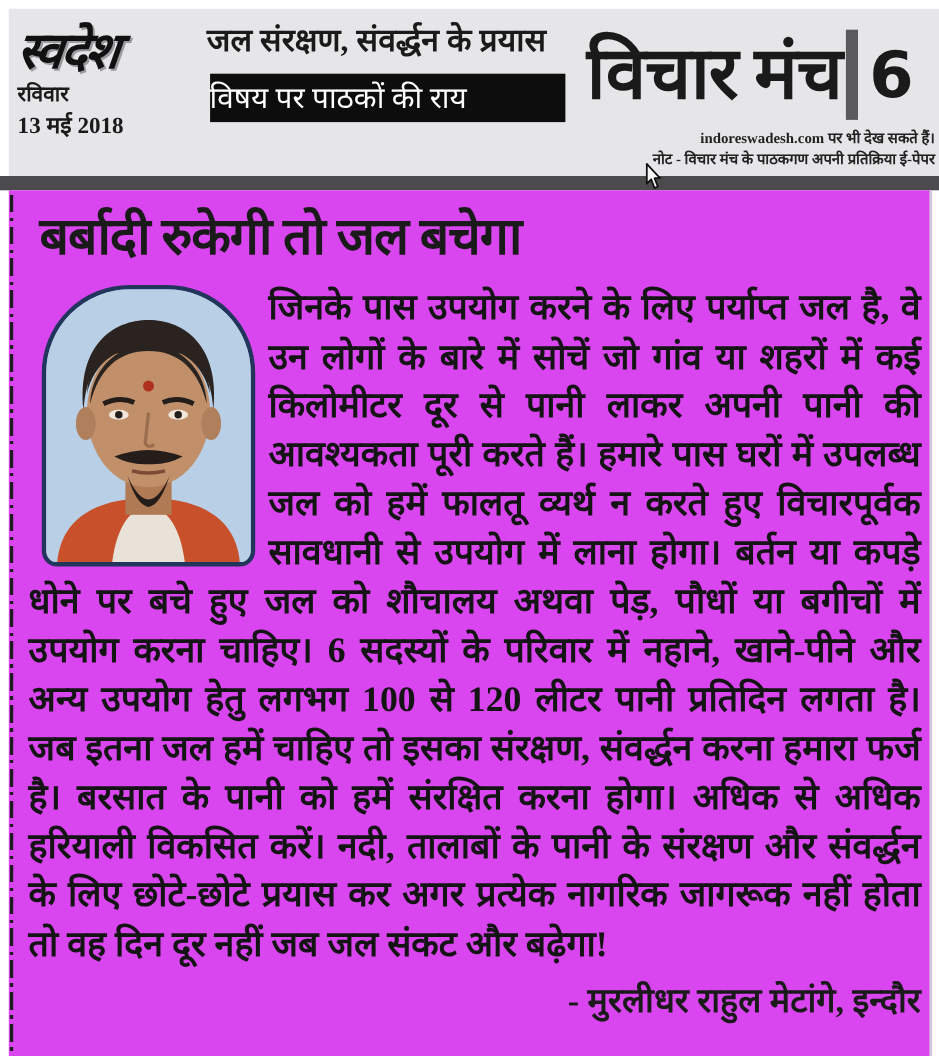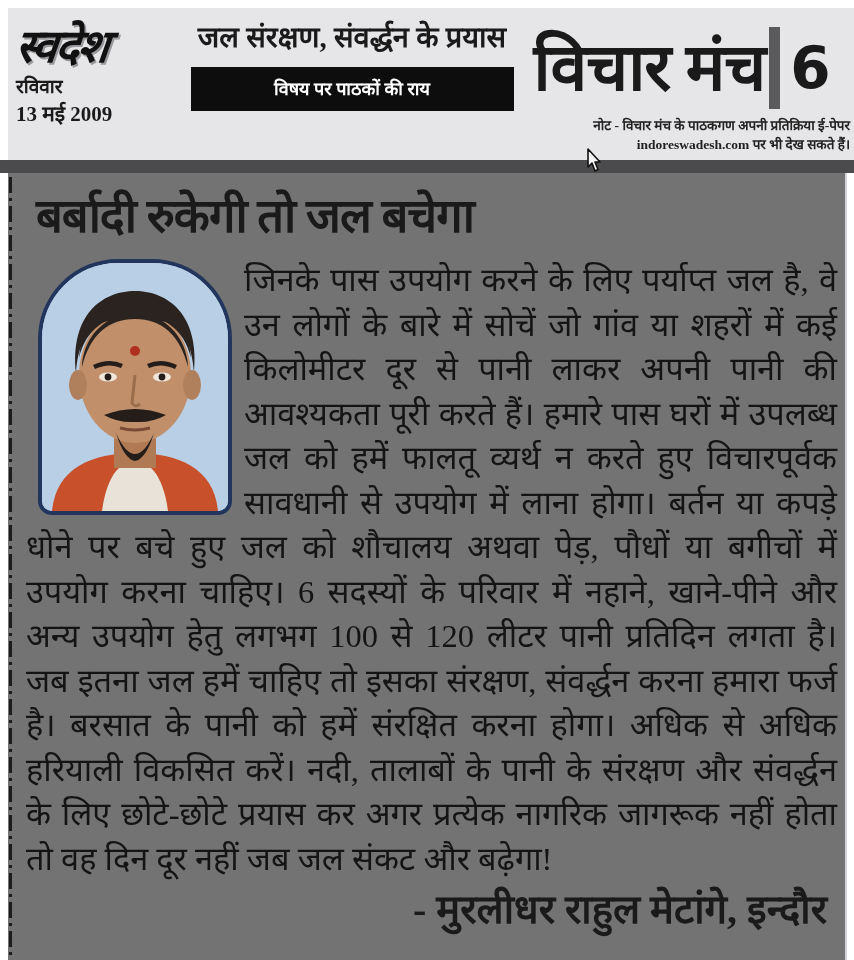--- a/index.html
+++ b/index.html
@@ -16,92 +16,92 @@
   .logo-block{position:absolute;left:8px;top:8px;width:170px;}
   .logo{
     font-family:"DejaVu Sans","Liberation Sans",sans-serif;
     font-size:46px;font-weight:bold;font-style:italic;
     transform:skewX(-6deg);letter-spacing:-2px;
     color:#111;text-shadow:2px 2px 0 #9a9a9e;line-height:60px;white-space:nowrap;
   }
   .day{font-size:19px;font-weight:bold;line-height:22px;}
   .date{font-size:21px;font-weight:bold;margin-top:4px;line-height:24px;}
   .tagline{
-    position:absolute;left:180px;top:10px;width:328px;text-align:center;
+    position:absolute;left:180px;top:10px;width:328px;
     font-weight:bold;
   }
   .tagline .tl{font-size:29px;line-height:39px;}
   .topic-box{
     margin:10px auto 0 auto;background:#0d0d0d;color:#ffffff;
-    font-size:18px;font-weight:bold;line-height:44px;width:323px;
+    font-size:27px;font-weight:normal;line-height:44px;width:323px;
   }
   .pageinfo{position:absolute;left:506px;top:14px;right:4px;text-align:right;}
   .ptitle-row{display:flex;align-items:center;justify-content:center;}
   .ptitle{font-size:66px;font-weight:bold;letter-spacing:-1px;line-height:92px;white-space:nowrap;}
   .pbar{width:11px;height:82px;background:#5a5a5c;margin:0 10px 0 4px;}
   .pnum{font-family:"DejaVu Sans","Liberation Sans",sans-serif;font-size:58px;font-weight:bold;line-height:82px;}
   .note{font-size:13.5px;font-weight:bold;line-height:19px;margin-top:2px;color:#222;}
   .divider-bar{position:absolute;left:0;top:160px;width:854px;height:13px;background:#4b4b4d;}
   
   .cursor{position:absolute;left:585px;top:148px;width:17px;height:27px;z-index:5;}
   
   .article{
     position:absolute;left:8px;top:173px;right:7px;bottom:0;
-    background:#737373;padding:4px 6px 0 14px;
+    background:#d946ef;padding:4px 6px 0 14px;
     border-right:2px solid #d4d3d8;
   }
   .article::before{ 
     content:"";position:absolute;left:1px;top:4px;bottom:4px;width:3px;
     background:repeating-linear-gradient(to bottom,#1c1c1c 0 16px,transparent 16px 21px,#1c1c1c 21px 24px,transparent 24px 29px);
   }
   .headline{
     font-size:47px;font-weight:bold;line-height:58px;
     margin:10px 0 4px 14px;letter-spacing:-1px;
   }
   .photo-frame{
     float:left;width:186px;height:248px;margin:10px 12px 6px 16px;
     border:4px solid #22355c;border-radius:80px 80px 14px 14px;
     overflow:hidden;background:#b9cfe6;
   }
   .photo-frame svg{display:block;width:100%;height:100%;}
   .body-text{
-    font-size:32.5px;line-height:44.5px;font-weight:400;
+    font-size:32.5px;line-height:44.5px;font-weight:700;
     text-align:justify;margin:13px 2px 0 4px;color:#141414;
   }
   .signature{
-    clear:none;text-align:right;font-size:40px;font-weight:bold;
-    margin:8px 12px 0 0;line-height:42px;
+    clear:none;text-align:right;font-size:31px;font-weight:bold;
+    margin:8px 2px 0 0;line-height:42px;
   }
 </style>
 </head>
 <body>
 
 <div class="page">
 
   <div class="header">
     <div class="logo-block">
       <div class="logo">स्वदेश</div>
       <div class="day">रविवार</div>
-      <div class="date">13 मई 2009</div>
+      <div class="date">13 मई 2018</div>
     </div>
 
     <div class="tagline">
       <div class="tl">जल संरक्षण, संवर्द्धन के प्रयास</div>
       <div class="topic-box">विषय पर पाठकों की राय</div>
     </div>
 
     <div class="pageinfo">
       <div class="ptitle-row">
         <span class="ptitle">विचार मंच</span>
         <span class="pbar"></span>
         <span class="pnum">6</span>
       </div>
       <div class="note">
+        <div>indoreswadesh.com पर भी देख सकते हैं।</div>
         <div>नोट - विचार मंच के पाठकगण अपनी प्रतिक्रिया ई-पेपर</div>
-        <div>indoreswadesh.com पर भी देख सकते हैं।</div>
       </div>
     </div>
   </div>
 
   <div class="divider-bar"></div>
 
   <div class="cursor">
     <svg viewBox="0 0 17 27" xmlns="http://www.w3.org/2000/svg">
       <path d="M3 1 L3 19 L7 15 L10 23 L13 21.5 L10 14 L15 14 Z" fill="#f5f5f5" stroke="#111" stroke-width="1.6" stroke-linejoin="round"></path>
     </svg>

